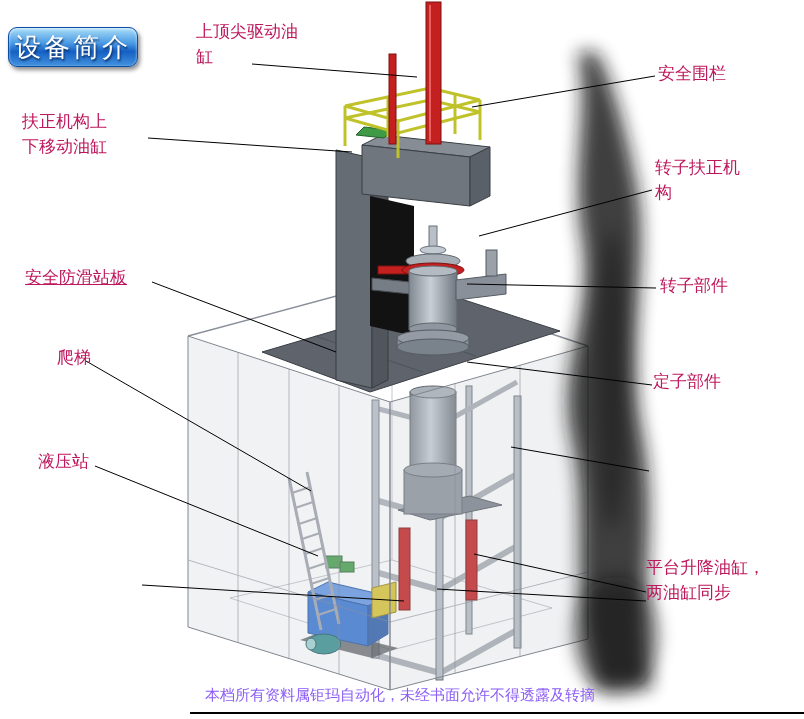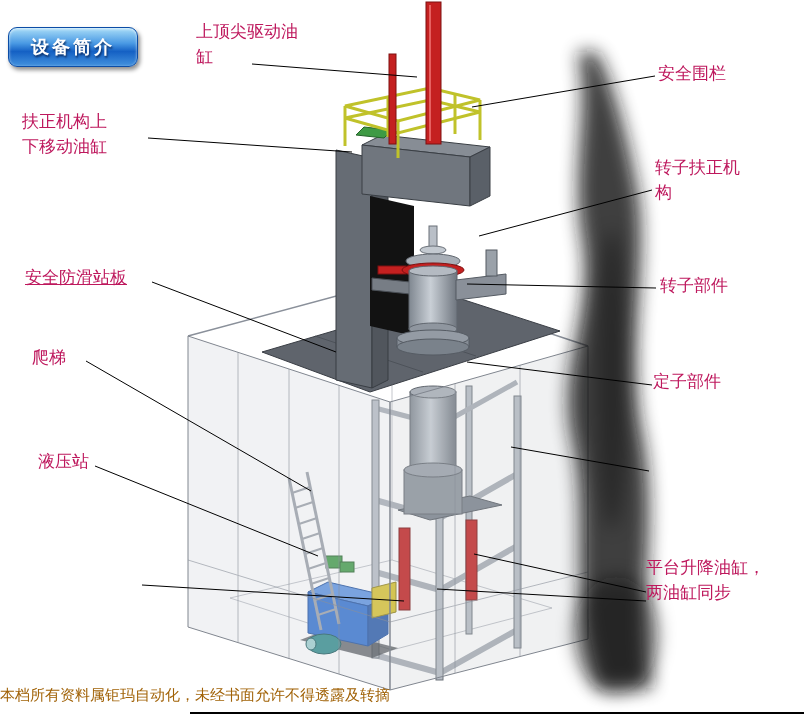--- a/index.html
+++ b/index.html
@@ -5,23 +5,23 @@
   html,body{margin:0;padding:0;background:#fff;}
   #slide{position:relative;width:804px;height:719px;background:#ffffff;overflow:hidden;
          font-family:"Liberation Serif","DejaVu Serif",serif;}
   #scene{position:absolute;left:0;top:0;}
   .lbl{position:absolute;font-size:17px;line-height:1.45;color:#be185d;white-space:pre-line;}
   .badge{position:absolute;left:8px;top:27px;width:128px;height:38px;border-radius:9px;
          background:linear-gradient(180deg,#a9ddf8 0%,#4a9ae4 40%,#1460c4 62%,#4392de 100%);
          border:1px solid #0c4da6;
          box-shadow:2px 3px 4px rgba(0,0,0,.45), inset 0 1px 3px rgba(255,255,255,.7);
          display:flex;align-items:center;justify-content:center;}
-  .badge span{font-weight:bold;font-size:18px;color:#fff;letter-spacing:3px;
+  .badge span{font-weight:normal;font-size:26px;color:#fff;letter-spacing:3px;
          text-shadow:1px 2px 2px rgba(10,40,90,.85);}
-  .footer{position:absolute;left:0;right:4px;top:686px;text-align:left;font-size:15px;color:#a16207;}
+  .footer{position:absolute;left:0;right:4px;top:686px;text-align:center;font-size:15px;color:#8b5cf6;}
   .rule{position:absolute;left:190px;right:0;top:712px;height:2px;background:#000;}
 </style>
 </head>
 <body>
 
 <div id="slide">
 
 <svg id="scene" width="804" height="719" viewBox="0 0 804 719">
   <defs>
     <filter id="smudge-blur" x="-60%" y="-30%" width="220%" height="160%">
@@ -192,21 +192,21 @@
 
 <div class="lbl" style="left:196px;top:20px;">上顶尖驱动油
 缸</div>
 <div class="lbl" style="left:658px;top:62px;">安全围栏</div>
 <div class="lbl" style="left:655px;top:156px;">转子扶正机
 构</div>
 <div class="lbl" style="left:22px;top:110px;">扶正机构上
 下移动油缸</div>
 <div class="lbl" style="left:25px;top:266px;text-decoration:underline;">安全防滑站板</div>
 <div class="lbl" style="left:660px;top:274px;">转子部件</div>
-<div class="lbl" style="left:32px;top:346px;text-align:right;">爬梯</div>
+<div class="lbl" style="left:57px;top:346px;text-align:right;">爬梯</div>
 <div class="lbl" style="left:653px;top:370px;">定子部件</div>
 <div class="lbl" style="left:38px;top:450px;">液压站</div>
 <div class="lbl" style="left:646px;top:556px;">平台升降油缸，
 两油缸同步</div>
 
 <div class="footer">本档所有资料属钜玛自动化，未经书面允许不得透露及转摘</div>
 <div class="rule"></div>
 
 </div>
 

